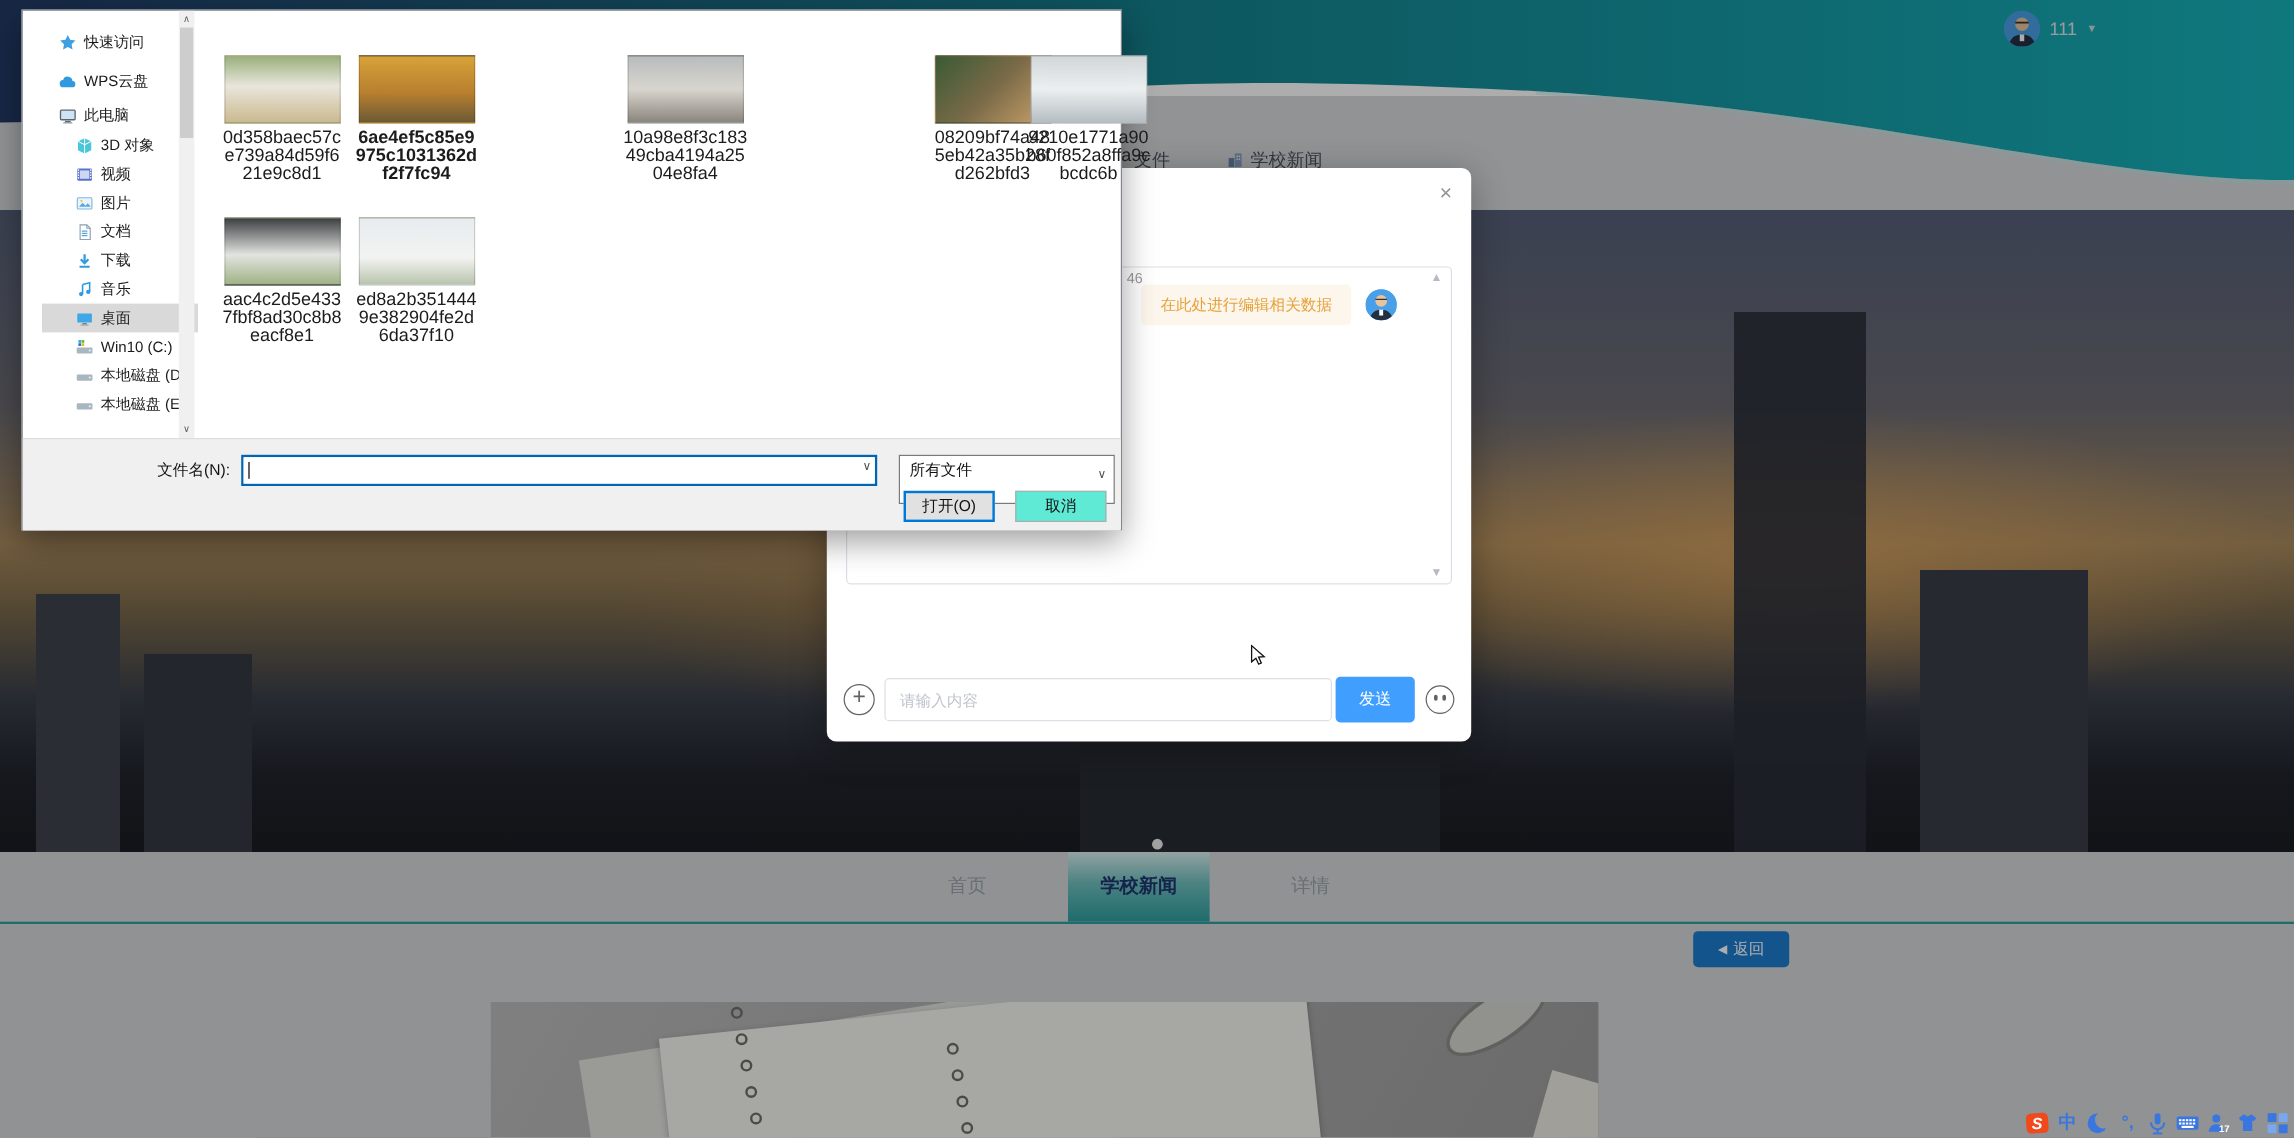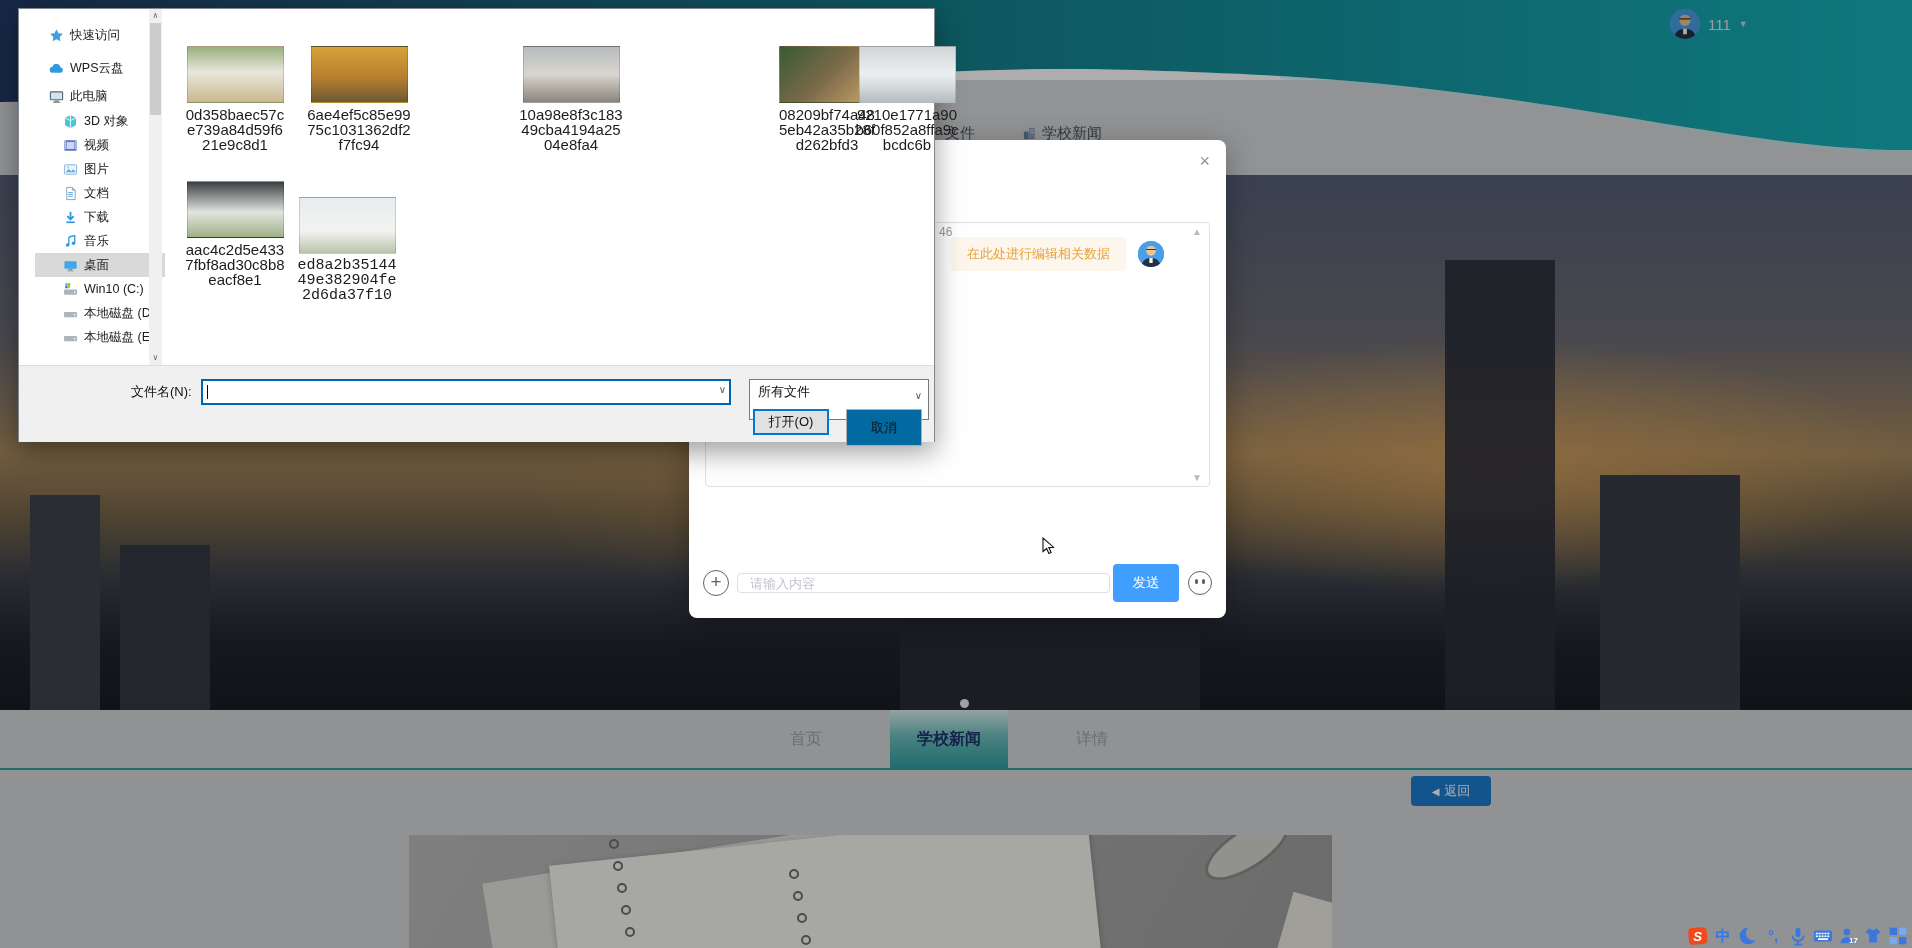--- a/index.html
+++ b/index.html
@@ -49,21 +49,21 @@
   .timestamp-frag { position:absolute; left:233px; top:2px; font-size:12px; color:#999; }
   .msg-row { position:absolute; top:14px; right:45px; display:flex; align-items:center; gap:12px; }
   .bubble { background:#fdf6ec; color:#e6a23c; font-size:13px; padding:8px 16px; border-radius:4px; white-space:nowrap; }
   .avatar-sm { width:26px; height:26px; border-radius:50%; overflow:hidden; background:#4aa0e8; flex:0 0 auto; }
   .avatar-sm svg { display:block; width:100%; height:100%; }
   .upload-row { position:absolute; left:0; top:390px; width:100%; display:flex; justify-content:center; gap:10px; }
   .up-btn { height:26px; padding:0 13px; border:none; border-radius:4px; background:#52c22e; color:#fff; font-size:12.5px; cursor:pointer; font-family:inherit; }
   .up-btn.hover { background:#8edd6e; }
   .input-row { position:absolute; left:14px; right:14px; top:424px; height:38px; display:flex; align-items:center; }
   .plus-circle { width:26px; height:26px; border:1.6px solid #606266; border-radius:50%; color:#606266; font-size:19px; line-height:22px; text-align:center; cursor:pointer; flex:0 0 auto; font-weight:300; }
-  .chat-input { flex:1; height:20px; margin-left:8px; border:1px solid #dcdfe6; border-radius:4px; padding:0 12px; font-size:13px; color:#333; outline:none; font-family:inherit; }
+  .chat-input { flex:1; height:36px; margin-left:8px; border:1px solid #dcdfe6; border-radius:4px; padding:0 12px; font-size:13px; color:#333; outline:none; font-family:inherit; }
   .chat-input::placeholder { color:#c0c4cc; }
   .send-btn { width:66px; height:38px; margin-left:3px; border:none; border-radius:4px; background:#409eff; color:#fff; font-size:13.5px; cursor:pointer; font-family:inherit; }
   .smiley { position:relative; width:24px; height:24px; margin-left:9px; border:1.6px solid #606266; border-radius:50%; cursor:pointer; flex:0 0 auto; }
   .smiley i { position:absolute; top:7px; width:3px; height:5px; border-radius:2px; background:#606266; }
   .smiley i.l { left:6px; } .smiley i.r { right:6px; }
 
   
   .fdlg { position:absolute; left:18px; top:8px; width:917px; height:434px; background:#fff; border:1px solid #828790; box-shadow:0 10px 26px rgba(0,0,0,.38); z-index:7; font-size:12.5px; }
   .fd-side { position:absolute; left:16px; top:0; width:130px; height:356px; }
   .fd-item { position:absolute; left:0; height:24px; width:130px; display:flex; align-items:center; gap:6px; cursor:pointer; color:#1a1a1a; white-space:nowrap; }
@@ -89,21 +89,21 @@
   .t9{background:linear-gradient(180deg,#e8ecef 0%,#f2f3f1 60%,#b9c4ad 100%);}
   .fd-bottom { position:absolute; left:0; top:356px; width:100%; height:77px; background:#f0f0f0; border-top:1px solid #ddd; }
   .fn-label { position:absolute; left:112px; top:13px; height:26px; line-height:26px; font-size:13px; color:#111; }
   .fn-input-wrap { position:absolute; left:182px; top:13px; width:530px; height:26px; border:2px solid #0066b4; background:#fff; }
   .fn-input { width:100%; height:100%; border:none; outline:none; padding:0 18px 0 4px; font-size:13px; font-family:inherit; }
   .fn-caret { position:absolute; left:4px; top:4px; width:1px; height:14px; background:#000; }
   .fn-chev { position:absolute; right:3px; top:3px; font-size:10px; color:#555; }
   .ft-select { position:absolute; left:730px; top:13px; width:180px; height:41px; border:1px solid #7a7a7a; background:#fff; line-height:24px; padding:0 8px; font-size:13px; color:#111; cursor:pointer; }
   .ft-select .fn-chev { top:4px; right:6px; }
   .fd-open { position:absolute; left:734px; top:43px; width:76px; height:26px; background:#e1e1e1; border:2px solid #0078d7; font-size:13px; color:#111; cursor:pointer; font-family:inherit; }
-  .fd-cancel { position:absolute; left:827px; top:43px; width:76px; height:37px; background:#0369a1; border:1px solid #adadad; font-size:13px; color:#111; cursor:pointer; font-family:inherit; }
+  .fd-cancel { position:absolute; left:827px; top:43px; width:76px; height:26px; background:#5eead4; border:1px solid #adadad; font-size:13px; color:#111; cursor:pointer; font-family:inherit; }
 
   
   .ime { position:absolute; left:1688px; top:924px; height:24px; display:flex; align-items:center; gap:5px; z-index:8; }
   .ime-ic { position:relative; width:20px; height:20px; display:flex; align-items:center; justify-content:center; cursor:pointer; }
   .ime-ic svg { width:20px; height:20px; display:block; }
   .ime-ic .glyph { font-size:15px; font-weight:bold; color:#3a76e0; line-height:20px; }
   .ime-ic .badge { position:absolute; right:0; bottom:1px; font-size:8px; font-weight:bold; color:#fff; }
 
   .cursor { position:absolute; left:1042px; top:537px; z-index:9; pointer-events:none; }
 </style>
@@ -367,41 +367,41 @@
     <div class="fd-scroll">
       <span class="sarr up">∧</span>
       <span class="sarr dn">∨</span>
       <span class="thumb"></span>
     </div>
     <div class="fd-grid" id="fd-grid">
         <div class="file-item" style="left: 21px; top: 37px;">
           <div class="file-thumb t1"></div>
           <div class="fname">0d358baec57ce739a84d59f621e9c8d1</div>
         </div>
-        <div class="file-item" style="left: 145px; top: 37px;">
+        <div class="file-item" style="left: 133px; top: 37px; font-weight: bold;">
           <div class="file-thumb t2"></div>
           <div class="fname">6ae4ef5c85e9975c1031362df2f7fc94</div>
         </div>
         <div class="file-item" style="left: 357px; top: 37px;">
           <div class="file-thumb t4"></div>
           <div class="fname">10a98e8f3c18349cba4194a2504e8fa4</div>
         </div>
         <div class="file-item" style="left: 581px; top: 37px; margin-left: 32px;">
           <div class="file-thumb t6"></div>
           <div class="fname">08209bf74a485eb42a35b28fd262bfd3</div>
         </div>
         <div class="file-item" style="left: 693px; top: 37px;">
           <div class="file-thumb t7"></div>
           <div class="fname">9210e1771a90b60f852a8ffa9cbcdc6b</div>
         </div>
         <div class="file-item" style="left: 21px; top: 172px;">
           <div class="file-thumb t8"></div>
           <div class="fname">aac4c2d5e4337fbf8ad30c8b8eacf8e1</div>
         </div>
-        <div class="file-item" style="left: 133px; top: 188px; font-family: Liberation Mono, monospace;">
+        <div class="file-item" style="left: 133px; top: 172px;">
           <div class="file-thumb t9"></div>
           <div class="fname">ed8a2b3514449e382904fe2d6da37f10</div>
         </div>
       </div>
     <div class="fd-bottom">
       <span class="fn-label">文件名(N):</span>
       <span class="fn-input-wrap">
         <input class="fn-input" value="" style="">
         <span class="fn-caret"></span>
         <span class="fn-chev">∨</span>

